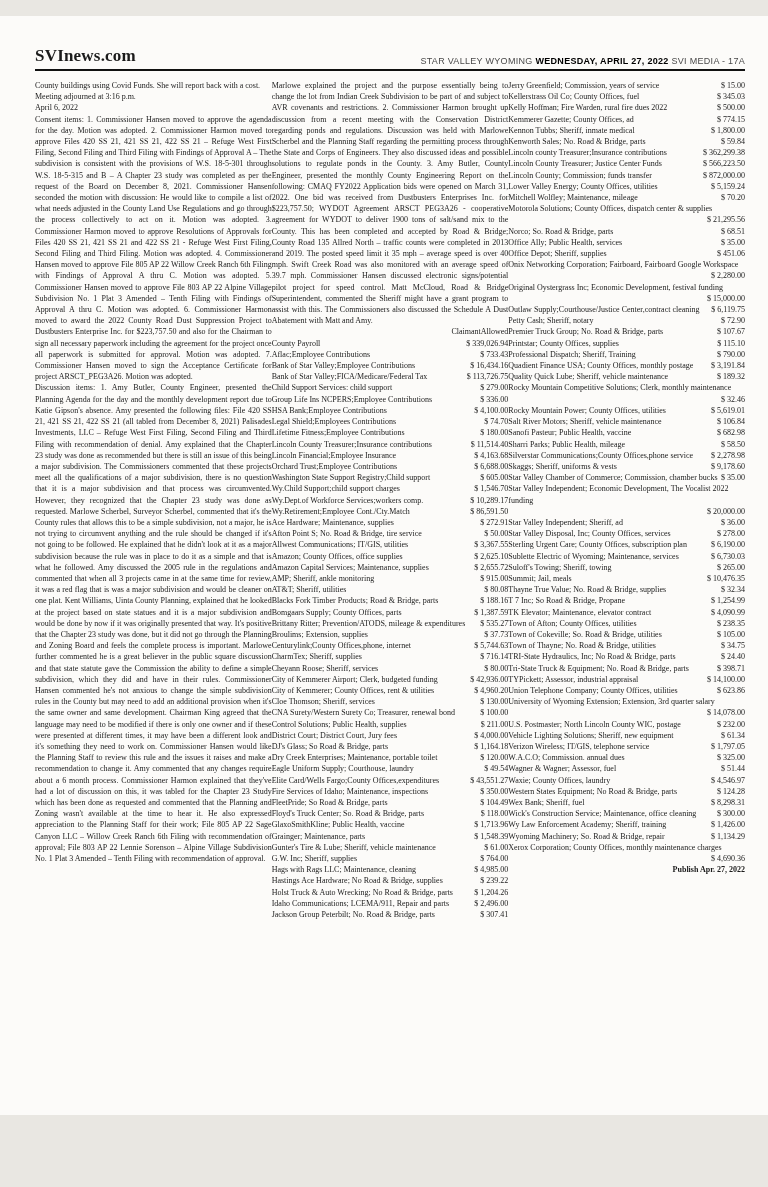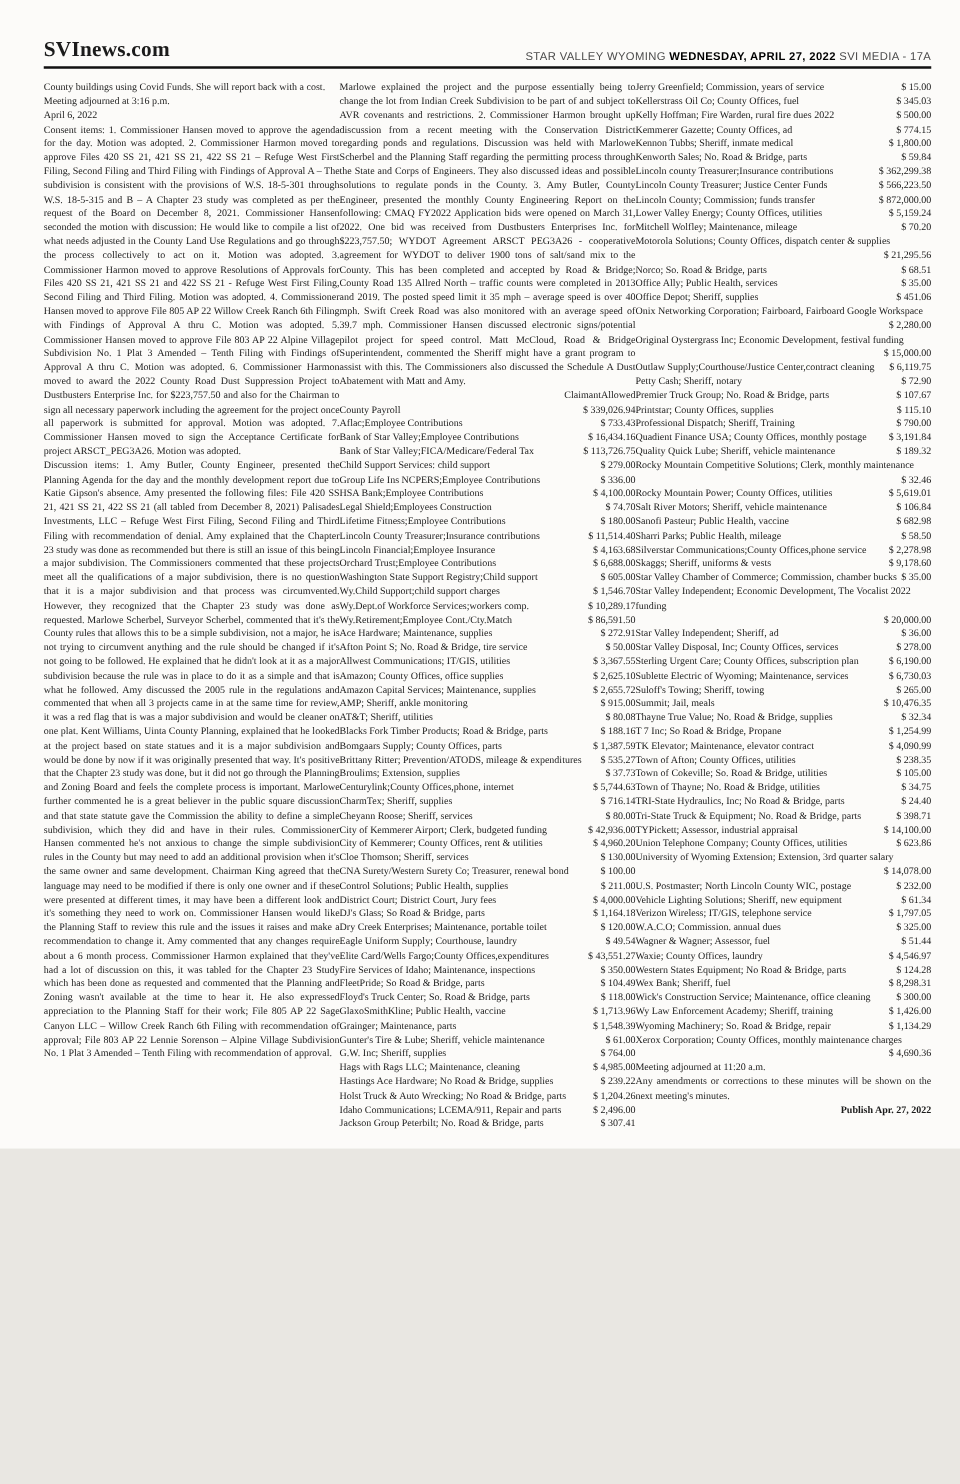--- a/index.html
+++ b/index.html
@@ -1,19 +1,19 @@
 <!DOCTYPE html>
 <html><head>
 <meta charset="utf-8">
 <style>
   html, body { margin:0; padding:0; background:#e9e7e2; }
   .page {
     position:relative;
-    width:768px; height:919px;
-    margin:0 auto;
+    width:768px; height:1099px;
+    margin:16px auto;
     background:#fcfbf9;
     box-sizing:border-box;
     padding:30px 23px 0 35px;
     color:#1b1b1b;
     overflow:hidden;
   }
   .masthead {
     display:flex; justify-content:space-between; align-items:flex-end;
     padding-bottom:3px;
     border-bottom:2px solid #111;
@@ -118,21 +118,21 @@
             <span class="cname">Group Life Ins NCPERS;Employee Contributions</span>
             <span class="camt">$ 336.00</span>
           </div>
 
           <div class="claim">
             <span class="cname">HSA Bank;Employee Contributions</span>
             <span class="camt">$ 4,100.00</span>
           </div>
 
           <div class="claim">
-            <span class="cname">Legal Shield;Employees Construction</span>
+            <span class="cname">Legal Shield;Employees Contributions</span>
             <span class="camt">$ 74.70</span>
           </div>
 
           <div class="claim">
             <span class="cname">Lifetime Fitness;Employee Contributions</span>
             <span class="camt">$ 180.00</span>
           </div>
 
           <div class="claim">
             <span class="cname">Lincoln County Treasurer;Insurance contributions</span>
@@ -658,24 +658,18 @@
 
           <div class="claim">
             <span class="cname">Wyoming Machinery; So. Road &amp; Bridge, repair</span>
             <span class="camt">$ 1,134.29</span>
           </div>
 
           <div class="claim">
             <span class="cname">Xerox Corporation; County Offices, monthly maintenance charges</span>
             <span class="camt">$ 4,690.36</span>
           </div>
-        </div>
-      <div>
-
-          <p class="closing">Meeting adjourned at 11:20 a.m.</p>
-
-          <p class="closing">Any amendments or corrections to these minutes will be shown on the next meeting's minutes.</p>
         </div>
       <p class="publish">Publish Apr. 27, 2022</p>
     </section>
 
   </main>
 </div>
 
 </body></html>

